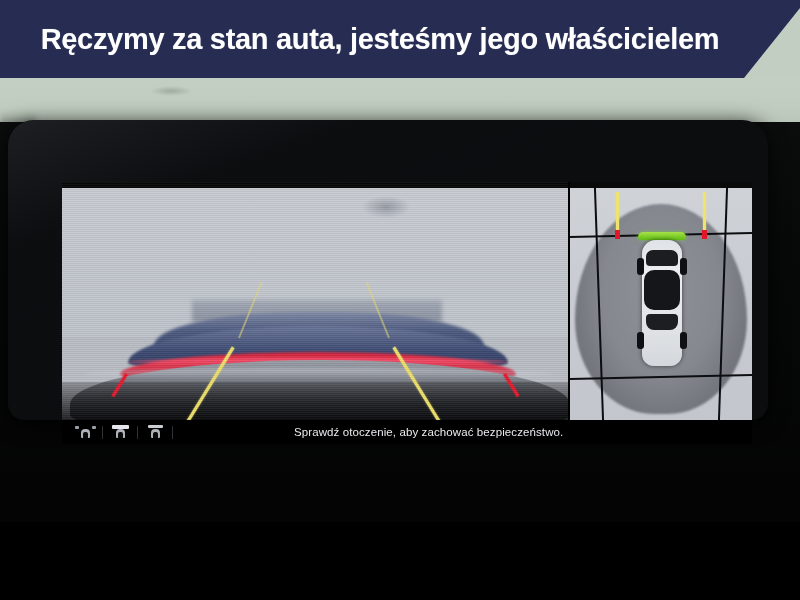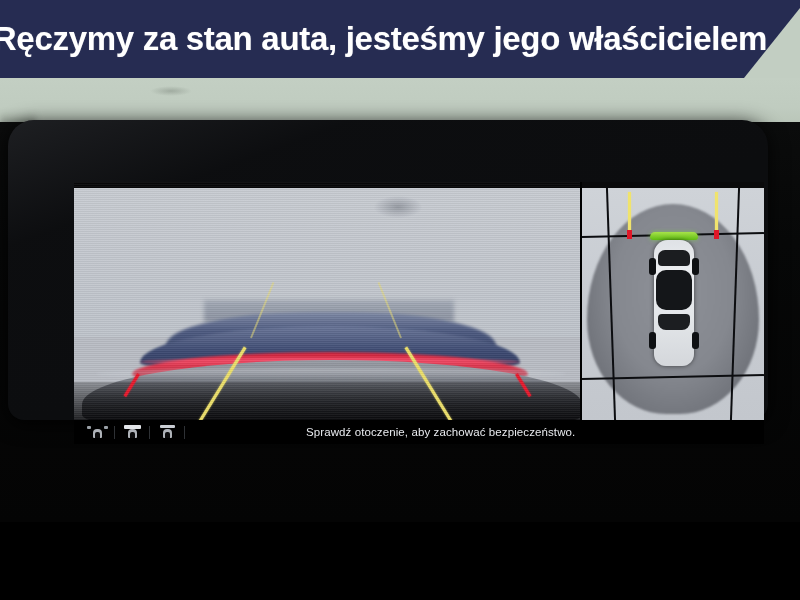--- a/index.html
+++ b/index.html
@@ -17,21 +17,21 @@
     background:#c2cec2;overflow:hidden;z-index:20;
   }
   .banner-fill{
     position:absolute;left:0;top:0;width:800px;height:78px;
     background:#262c52;
     clip-path:polygon(0 0, 800px 0, 800px 8px, 744px 78px, 0 78px);
   }
   .banner-title{
     position:absolute;left:0;top:0;width:760px;height:78px;
     display:flex;align-items:center;justify-content:center;
-    color:#ffffff;font-size:33px;font-weight:bold;
+    color:#ffffff;font-size:29px;font-weight:bold;
     letter-spacing:-0.3px;white-space:nowrap;
     text-shadow:0 0 1px rgba(255,255,255,.35);
   }
 
   
   .photo{
     position:absolute;left:0;top:78px;width:800px;height:444px;
     background:#050505;overflow:hidden;
   }
   
@@ -62,21 +62,21 @@
   }
   .bezel-sheen{
     position:absolute;left:0;top:0;width:100%;height:100%;
     border-radius:26px 26px 16px 16px;
     background:linear-gradient(160deg,rgba(70,72,78,.30) 0%,rgba(25,26,30,.05) 22%,rgba(0,0,0,0) 55%);
     pointer-events:none;
   }
   
   .lcd{
     position:absolute;left:54px;top:62px;width:690px;height:262px;
-    background:#000;overflow:hidden;margin-left:12px;
+    background:#000;overflow:hidden;
   }
 
   
   .cam{
     position:absolute;left:0;top:0;width:506px;height:238px;overflow:hidden;
     background:#b9bdc4;
   }
   .cam-top-black{
     position:absolute;left:0;top:0;width:506px;height:6px;background:#070708;
   }

